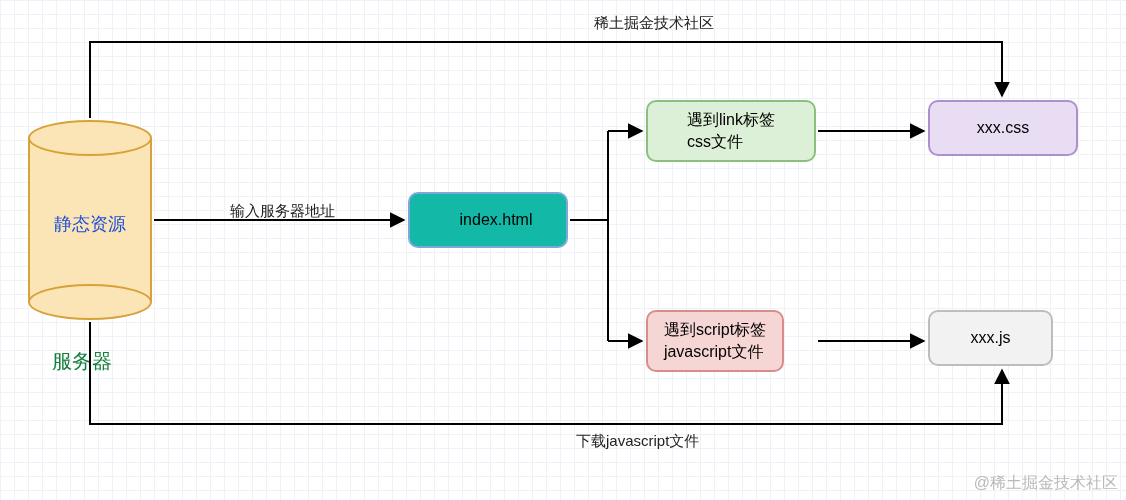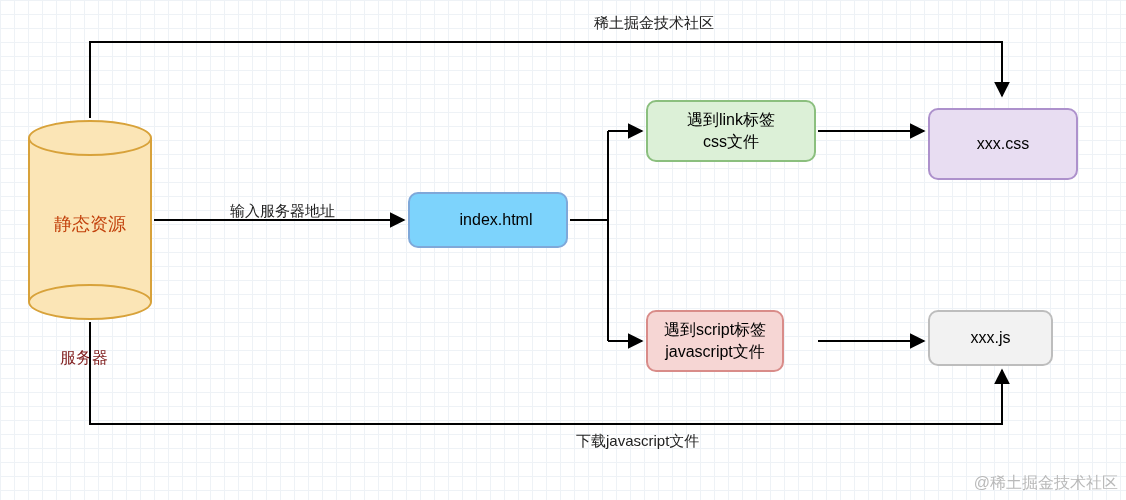--- a/index.html
+++ b/index.html
@@ -40,56 +40,55 @@
     border-radius: 50%;
     background: #fbe5b6;
   }
   .cyl-top { top: 0; z-index: 2; }
   .cyl-bottom { bottom: 0; }
   .cyl-label {
     position: absolute;
     top: 92px; left: 0; width: 124px;
     text-align: center;
     font-size: 18px;
-    color: #c2410c;
+    color: #1d4ed8;
     z-index: 3;
   }
   .server-caption {
     position: absolute;
-    left: 60px; top: 348px;
-    font-size: 16px; color: #7f1d1d;
+    left: 52px; top: 348px;
+    font-size: 20px; color: #15803d;
   }
 
   
   .box {
     position: absolute;
     border-radius: 10px;
     border: 2px solid;
     display: flex;
     align-items: center;
     justify-content: center;
-    text-align: center;
     font-size: 16px;
     line-height: 1.4;
     padding: 6px 10px;
   }
   .box-index {
     left: 408px; top: 192px; width: 160px; height: 56px;
-    background: #7dd3fc; border-color: #7fa8d9; padding-left: 26px;
+    background: #14b8a6; border-color: #7fa8d9; padding-left: 26px;
   }
   .box-link {
     left: 646px; top: 100px; width: 170px; height: 62px;
     background: #dcf0d7; border-color: #8bbf7e;
   }
   .box-script {
     left: 646px; top: 310px; width: 138px; height: 62px;
     background: #f6d6d4; border-color: #d98c89;
   }
   .box-css {
-    left: 928px; top: 108px; width: 150px; height: 72px;
+    left: 928px; top: 100px; width: 150px; height: 56px;
     background: #e8ddf2; border-color: #ad91cc;
   }
   .box-js {
     left: 928px; top: 310px; width: 125px; height: 56px;
     background: #f2f2f2; border-color: #bdbdbd;
   }
 
   
   .label {
     position: absolute;

